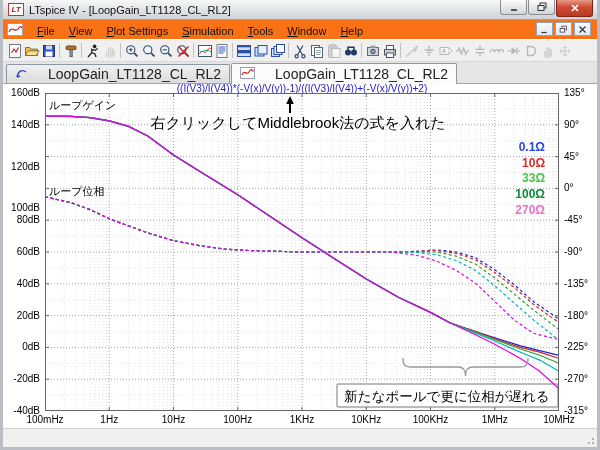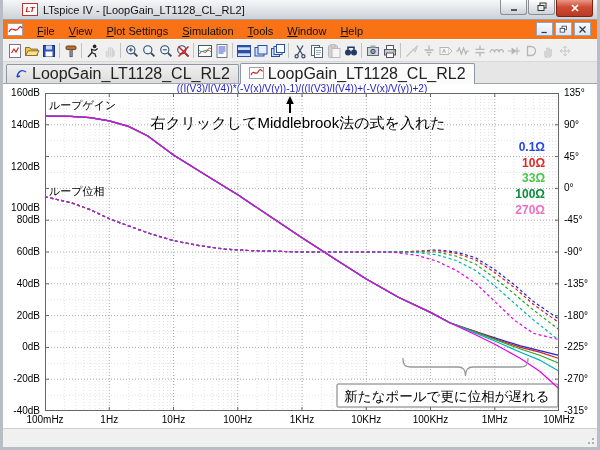--- a/index.html
+++ b/index.html
@@ -3,21 +3,21 @@
 <meta charset="utf-8">
 <style>
   html,body{margin:0;padding:0;background:#555;}
   *{box-sizing:border-box;}
   body{font-family:"Liberation Sans","DejaVu Sans",sans-serif;}
   .window{position:relative;width:600px;height:450px;background:#f0f0f0;
     border-left:3px solid #b9bec4;border-right:3px solid #b9bec4;border-bottom:3px solid #b9bec4;
     overflow:hidden;}
   
   .titlebar{height:20px;background:linear-gradient(#f6f7f8,#cdd2d8);border-bottom:1px solid #9aa1a8;
-    display:flex;align-items:center;padding-left:19px;position:relative;}
+    display:flex;align-items:center;padding-left:5px;position:relative;}
   .titlebar .logo{width:16px;height:13px;background:#fff;border:1px solid #b33;color:#c11;
     font-weight:bold;font-style:italic;font-size:8px;line-height:11px;text-align:center;margin-right:5px;}
   .titlebar .title{font-size:11px;color:#111;white-space:nowrap;}
   .winbtns{position:absolute;right:4px;top:0;display:flex;}
   .wbtn{width:27px;height:15px;border:1px solid #8a8f94;border-top:none;border-radius:0 0 3px 3px;
     background:linear-gradient(#fdfdfd,#cfd4d9);display:flex;align-items:center;justify-content:center;margin-left:1px;}
   .wbtn.close{width:37px;height:17px;background:linear-gradient(#e79887,#cf4a33 45%,#b83a24);border-color:#7e2213;}
   
   .menubar{height:19px;background:#f97316;display:flex;align-items:center;padding-left:4px;position:relative;}
   .menu-icon{width:17px;height:14px;margin-right:6px;}
@@ -27,21 +27,21 @@
   .mdibtn{width:17px;height:14px;border:1px solid #93a5bb;background:linear-gradient(#f8fbfe,#dfe7f2);
     display:flex;align-items:center;justify-content:center;}
   
   .toolbar{height:23px;background:#f0f0f0;border-top:1px solid #fff;border-bottom:1px solid #d8d8d8;
     display:flex;align-items:center;padding-left:3px;overflow:hidden;}
   .tb{width:17px;height:18px;display:flex;align-items:center;justify-content:center;flex:0 0 auto;}
   .tb.disabled{filter:grayscale(1) opacity(.38);}
   .tbsep{width:1px;height:15px;background:#c2c2c2;margin:0 2px;flex:0 0 auto;}
   
   .tabbar{height:22px;background:#e6e6e6;display:flex;align-items:flex-end;padding-left:3px;border-bottom:1px solid #a0a6ac;}
-  .tab{height:19px;display:flex;align-items:center;gap:4px;padding:0 8px;font-size:16px;color:#222;
+  .tab{height:19px;display:flex;align-items:center;gap:20px;padding:0 8px;font-size:14px;color:#222;
     border:1px solid #8d98a3;border-bottom:none;border-radius:2px 2px 0 0;background:linear-gradient(#f0f0f0,#dcdcdc);margin-right:1px;}
   .tab.active{height:21px;background:#fbfbfb;position:relative;z-index:2;margin-bottom:-1px;}
   
   .plotpanel{position:relative;height:344px;background:#ffffff;}
   .expr{position:absolute;left:42px;top:0;width:514px;height:10px;text-align:center;
     font-size:10px;line-height:10px;color:#2121cc;white-space:nowrap;}
   .ytick{position:absolute;font-size:10px;color:#000;height:12px;line-height:12px;}
   .ytick.left{left:0;width:40px;text-align:right;padding-right:3px;}
   .ytick.right{left:559px;width:34px;text-align:left;padding-left:2px;}
   .xtick{position:absolute;top:330px;width:64px;text-align:center;font-size:10px;color:#000;}

